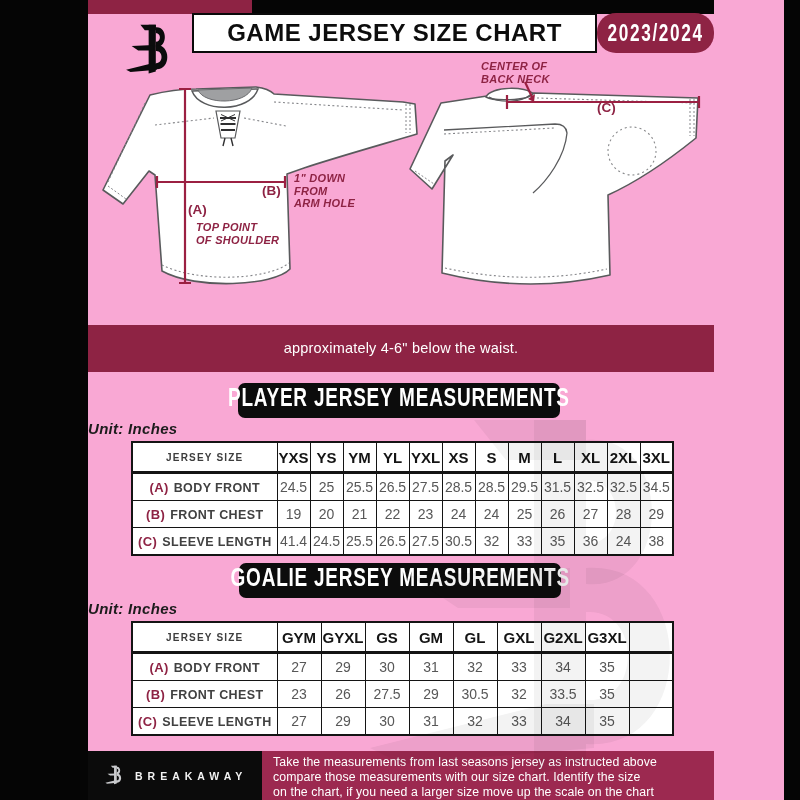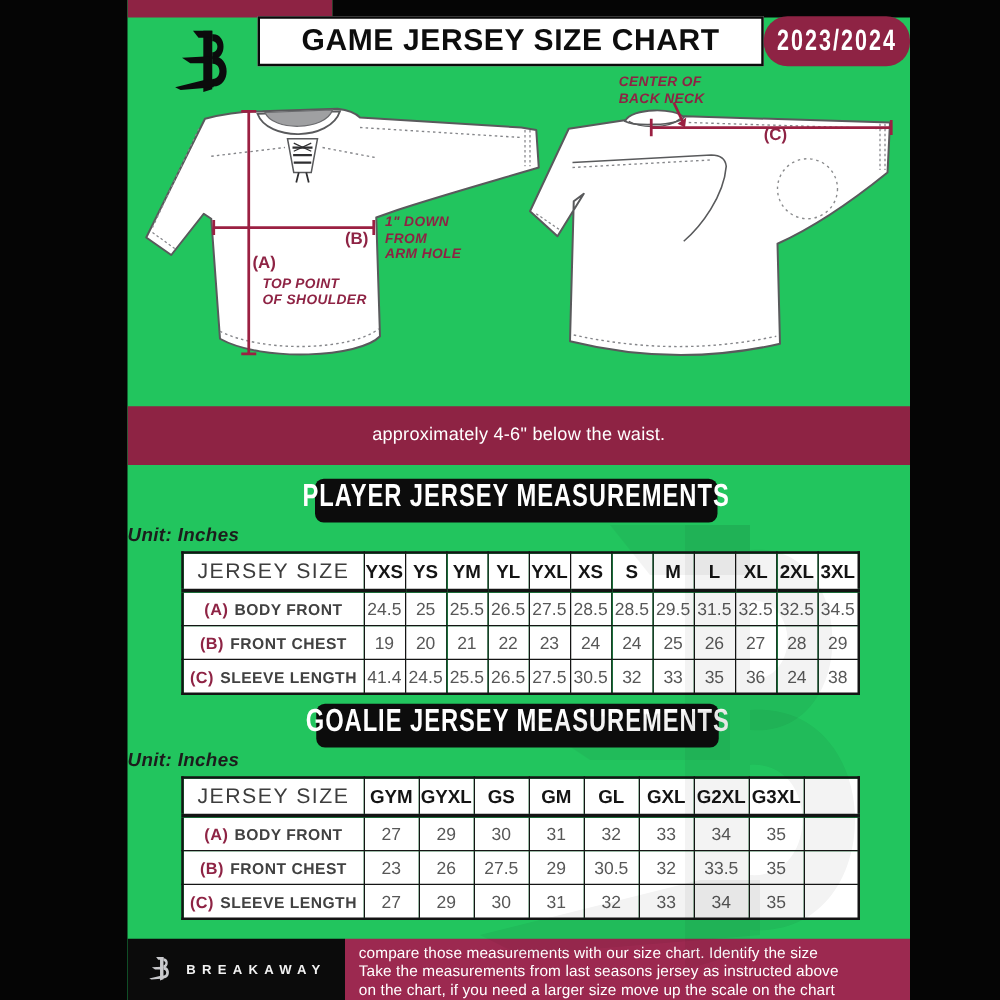--- a/index.html
+++ b/index.html
@@ -1,18 +1,18 @@
 <!DOCTYPE html>
 <html><head>
 <meta charset="utf-8">
 <style>
   html,body{margin:0;padding:0;background:#000;width:800px;height:800px;overflow:hidden;
     font-family:"Liberation Sans",sans-serif;-webkit-font-smoothing:antialiased;}
   .canvas{position:relative;width:800px;height:800px;background:#050505;}
-  .page{position:absolute;left:102px;top:0;width:626px;height:800px;background:#22c55e;overflow:hidden;}
+  .page{position:absolute;left:88px;top:0;width:696px;height:800px;background:#f9a8d4;overflow:hidden;}
   .abs{position:absolute;}
 
   
   .strip-maroon{left:0;top:0;width:164px;height:14px;background:#8e2344;}
   .strip-black{left:164px;top:0;width:462px;height:14px;background:#050505;}
 
   
   .titlebox{left:104px;top:13px;width:405px;height:40px;background:#fff;border:2px solid #0a0a0a;
     box-sizing:border-box;display:flex;align-items:center;justify-content:center;}
   .titlebox span{font-size:24px;font-weight:800;color:#0d0d0d;letter-spacing:.5px;white-space:nowrap;}
@@ -37,21 +37,21 @@
   .banner span{display:inline-block;color:#fff;font-size:25px;font-weight:700;letter-spacing:1px;
     transform:scale(.76,1.02);white-space:nowrap;}
   .unit{width:626px;text-align:left;font-style:italic;font-weight:700;font-size:15px;color:#1c1c1c;letter-spacing:.3px;}
 
   
   table.size{border-collapse:collapse;table-layout:fixed;width:543px;background:transparent;}
   table.size td,table.size th{border:1.5px solid #141414;text-align:center;background:#fff;
     padding:0;overflow:hidden;white-space:nowrap;}
   table.size{border:2.5px solid #141414;}
   table.size thead th{height:28px;font-size:15px;font-weight:700;color:#141414;border-bottom:3px solid #141414;}
-  table.size thead th.sizehdr{font-size:17px;font-weight:400;letter-spacing:1.2px;color:#3d3d3d;}
+  table.size thead th.sizehdr{font-size:10px;font-weight:700;letter-spacing:1.2px;color:#3d3d3d;}
   table.size tbody td{height:26px;font-size:14px;color:#575757;}
   table.size td.rowlabel{font-size:12.5px;letter-spacing:.4px;color:#414141;font-weight:600;}
   table.size .key{color:#8e2344;font-weight:800;margin-right:5px;font-size:13px;}
   col.c1{width:145px;}
 
   
   .watermark{left:274px;top:408px;width:400px;height:400px;color:rgba(10,10,10,.052);pointer-events:none;z-index:5;}
 
   
   .foot-black{left:0;top:751px;width:174px;height:49px;background:#0b0b0b;display:flex;align-items:center;}
@@ -316,19 +316,19 @@
       <use href="#bk-logo"></use>
     </svg>
 
     <div class="abs foot-black">
       <svg class="foot-logo" viewBox="0 0 100 100" fill="currentColor">
         <use href="#bk-logo"></use>
       </svg>
       <span class="foot-brand">BREAKAWAY</span>
     </div>
     <div class="abs foot-maroon">
+        <div>Take the measurements from last seasons jersey as instructed above</div>
         <div>compare those measurements with our size chart. Identify the size</div>
-        <div>Take the measurements from last seasons jersey as instructed above</div>
         <div>on the chart, if you need a larger size move up the scale on the chart</div>
       </div>
 
   </div>
 </div>
 
 </body></html>

